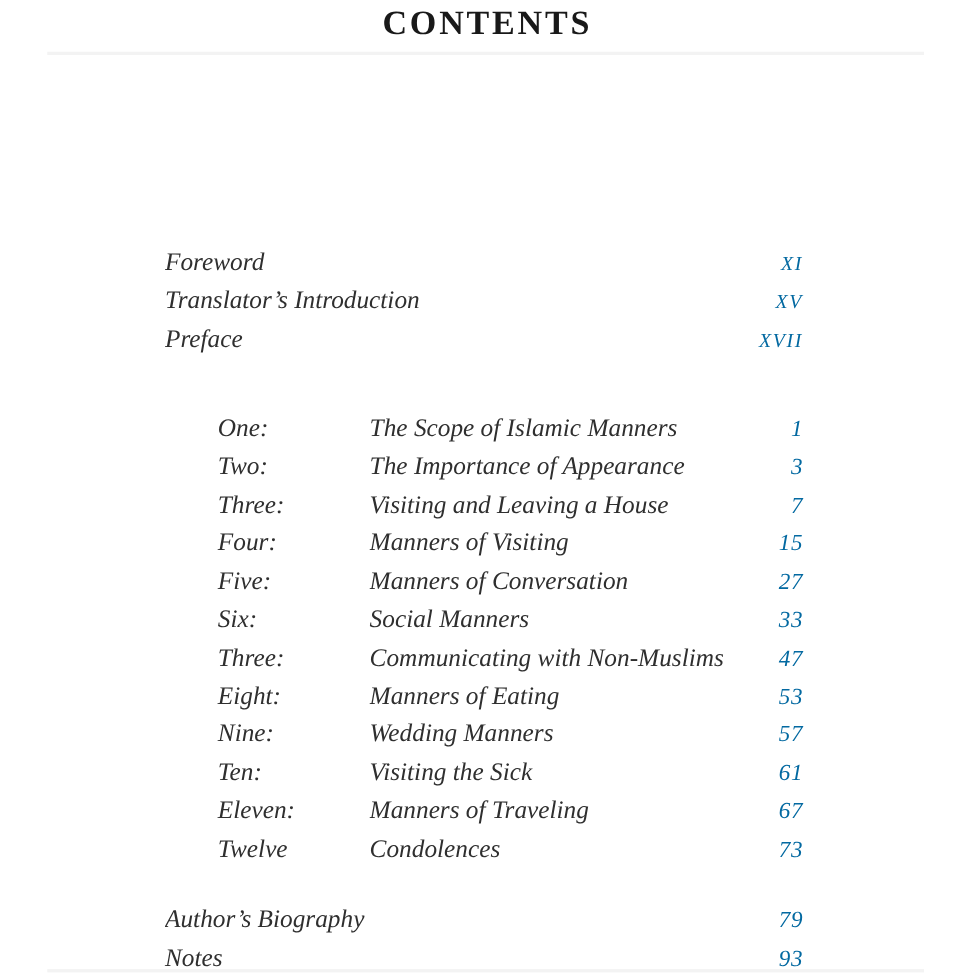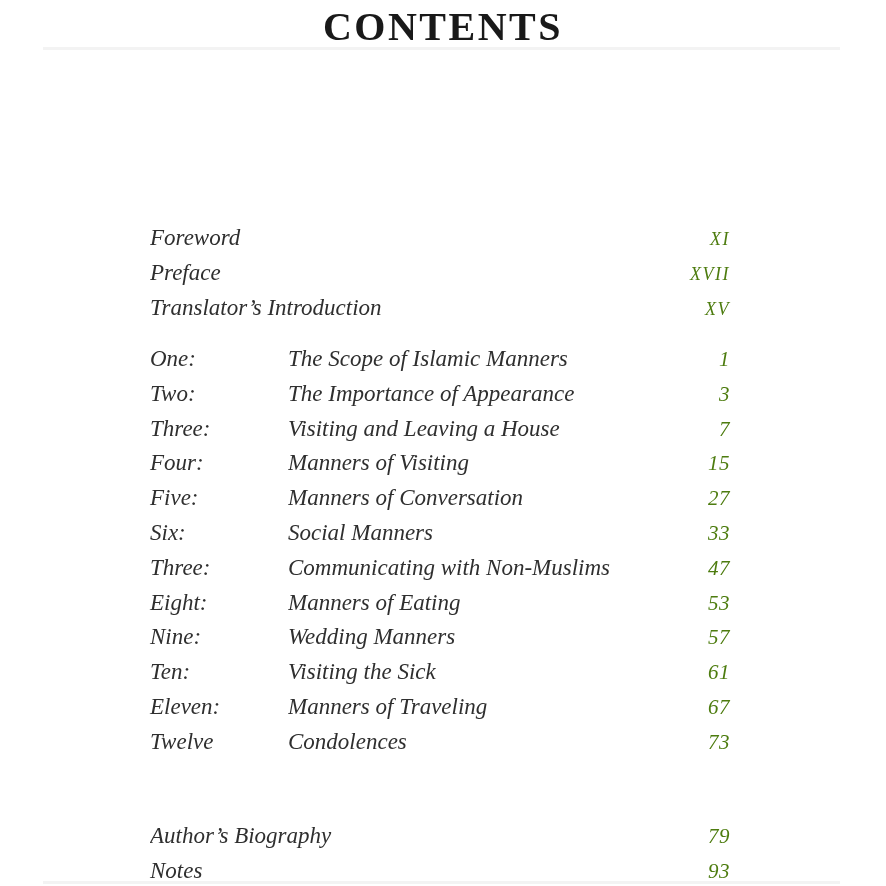--- a/index.html
+++ b/index.html
@@ -15,42 +15,42 @@
     overflow: hidden;
     font-family: "Liberation Serif", "DejaVu Serif", serif;
     color: #2f2f2f;
   }
   .doc-title {
     position: absolute;
     top: 3px;
     left: 0;
     right: 0;
     text-align: center;
-    font-size: 40px;
+    font-size: 31px;
     font-weight: bold;
     letter-spacing: 2.5px;
     color: #191919;
   }
   .rule {
     position: absolute;
     left: 43px;
     width: 797px;
     height: 3px;
     background: #f3f3f3;
   }
   .rule-top    { top: 47px; }
   .rule-bottom { top: 881px; }
 
   .toc-block {
     position: absolute;
     left: 150px;
     right: 156px; 
   }
   .front-block   { top: 221px; }
-  .chapter-block { top: 342px; }
+  .chapter-block { top: 372px; margin-left: 48px; }
   .back-block    { top: 819px; }
 
   .row {
     display: flex;
     align-items: baseline;
     height: 34.8px;
     font-size: 23px;
     line-height: 34.8px;
     white-space: nowrap;
     font-style: italic;
@@ -59,21 +59,21 @@
     flex: 0 0 138px;
   }
   .col-title {
     flex: 1 1 auto;
     overflow: hidden;
   }
   .col-page {
     flex: 0 0 auto;
     margin-left: 10px;
     text-align: right;
-    color: #4d7c0f;
+    color: #0369a1;
   }
   .page-num {
     font-size: 21px;
     letter-spacing: 0.5px;
   }
   .page-roman {
     font-size: 18px;
     letter-spacing: 1.5px;
   }
 </style>
@@ -84,26 +84,26 @@
 
   <div class="doc-title">CONTENTS</div>
   <div class="rule rule-top"></div>
 
   <div class="toc-block front-block">
     <div class="row">
       <span class="col-title">Foreword</span>
       <span class="col-page page-roman">XI</span>
     </div>
     <div class="row">
+      <span class="col-title">Translator’s Introduction</span>
+      <span class="col-page page-roman">XV</span>
+    </div>
+    <div class="row">
       <span class="col-title">Preface</span>
       <span class="col-page page-roman">XVII</span>
-    </div>
-    <div class="row">
-      <span class="col-title">Translator’s Introduction</span>
-      <span class="col-page page-roman">XV</span>
     </div>
   </div>
 
   <div class="toc-block chapter-block">
     <div class="row">
       <span class="col-label">One:</span>
       <span class="col-title">The Scope of Islamic Manners</span>
       <span class="col-page page-num">1</span>
     </div>
     <div class="row">

